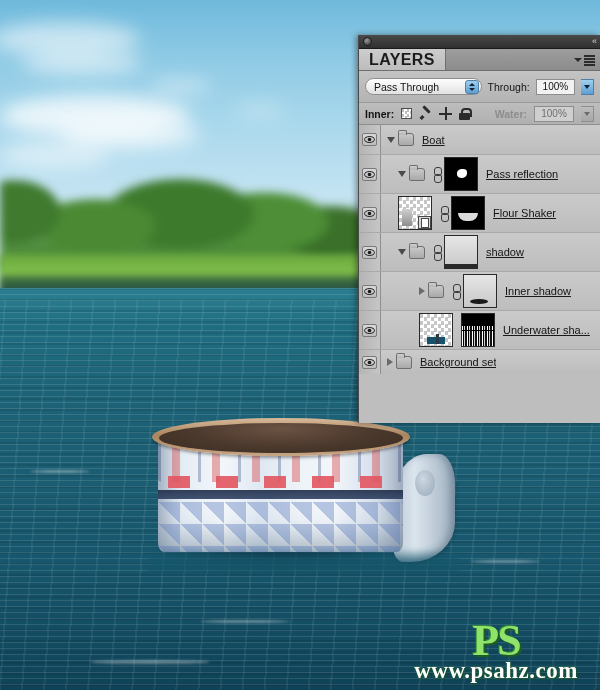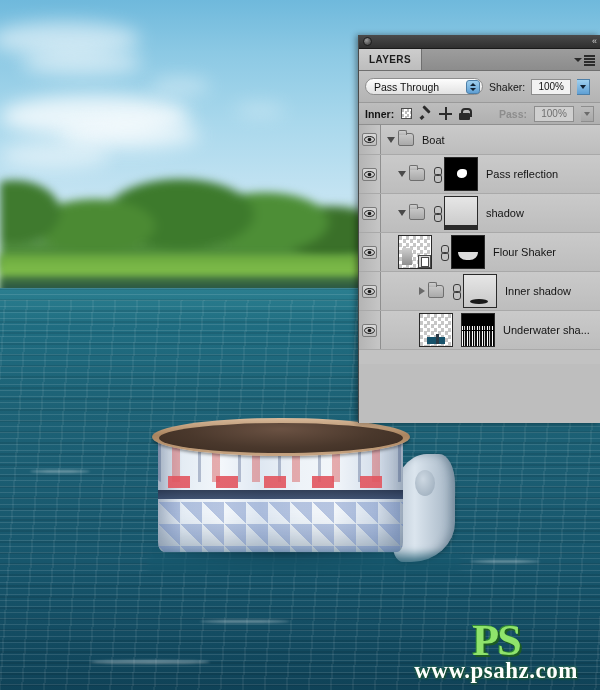--- a/index.html
+++ b/index.html
@@ -191,21 +191,21 @@
   }
   .tb-collapse { color:#cfcfcf; font-size:9px; line-height:9px; letter-spacing:-1px; }
 
   .tabbar {
     height:22px; display:flex; align-items:stretch;
     background: linear-gradient(to bottom,#9d9d9d,#8c8c8c);
     border-bottom:1px solid #6f6f6f; position:relative;
   }
   .tab {
     padding:0 10px; display:flex; align-items:center;
-    font-size:10px; font-weight:bold; letter-spacing:.4px; color:#1c1c1c;
+    font-size:16px; font-weight:bold; letter-spacing:.4px; color:#1c1c1c;
     background:linear-gradient(to bottom,#cdcdcd,#bdbdbd);
     border-right:1px solid #6f6f6f;
   }
   .panel-menu {
     position:absolute; right:5px; top:6px; display:flex; align-items:center; gap:2px;
   }
   .pm-tri { width:0;height:0;border-left:4px solid transparent;border-right:4px solid transparent;border-top:4px solid #2b2b2b; }
   .pm-lines { display:flex; flex-direction:column; gap:1.5px; }
   .pm-lines i { display:block; width:11px; height:1.5px; background:#2b2b2b; }
 
@@ -265,20 +265,21 @@
   .lk-lock::after { content:""; position:absolute; left:0; top:5px; width:11px; height:7px;
     background:#2b2b2b; border-radius:1px; }
   .fill-label { font-size:10.5px; color:#8d8d8d; font-weight:bold; margin-left:auto; }
   .numbox.dim { background:#cfcfcf; color:#6f6f6f; }
 
   .layerlist { position:relative; background:#c2c2c2; height:239px; }
   .row {
     position:relative; display:flex; align-items:center; height:100%;
     border-bottom:1px solid #a9a9a9;
     background: linear-gradient(to bottom,#cacaca,#bdbdbd);
+    text-decoration: underline;
   }
   .eyecell {
     width:22px; height:100%; display:flex; align-items:center; justify-content:center;
     background: linear-gradient(to right,#b4b4b4,#c6c6c6);
     border-right:1px solid #8f8f8f; flex:0 0 22px;
   }
   .eye {
     width:15px; height:13px; border:1px solid #7a7a7a; border-radius:2px;
     background: linear-gradient(to bottom,#d8d8d8,#bcbcbc);
     display:flex; align-items:center; justify-content:center;
@@ -474,34 +475,34 @@
     </div>
 
     <div class="blendrow">
       <div class="combo">
         <span>Pass Through</span>
         <span class="combo-arrows">
           <i class="ca-up"></i>
             <i class="ca-dn"></i>
         </span>
       </div>
-      <span class="oplabel">Shaker:</span>
+      <span class="oplabel">Through:</span>
       <span class="numbox">100%</span>
       <span class="numarrow">
           <i></i>
         </span>
     </div>
 
     <div class="lockrow">
       <span class="lbl">Inner:</span>
       <span class="lk-trans"></span>
       <span class="lk-brush"></span>
       <span class="lk-move"></span>
       <span class="lk-lock"></span>
-      <span class="fill-label">Pass:</span>
+      <span class="fill-label">Water:</span>
       <span class="numbox dim">100%</span>
       <span class="numarrow dim">
           <i></i>
         </span>
     </div>
 
     <div class="layerlist">
 
       <div class="row" style="height:30px;">
         <div class="eyecell">
@@ -543,49 +544,49 @@
       <div class="row" style="height:39px;">
         <div class="eyecell">
           <span class="eye">
             <svg width="11" height="7" viewBox="0 0 11 7">
                 <ellipse cx="5.5" cy="3.5" rx="5" ry="3" fill="none" stroke="#1a1a1a" stroke-width="1"></ellipse>
                 <circle cx="5.5" cy="3.5" r="1.8" fill="#1a1a1a"></circle>
               </svg>
           </span>
         </div>
         <div class="rowbody" style="padding-left:17px;">
-          <span class="disc down"></span>
-          <span class="folder"></span>
+          <span class="thumb big checker">
+            <i class="art-mini-obj"></i>
+            <i class="so-badge"></i>
+          </span>
           <span class="link"></span>
-          <span class="thumb big art-grey">
-            <i class="art-dark-strip"></i>
-          </span>
-          <span class="lname">shadow</span>
+          <span class="thumb big art-maskblack">
+            <i class="art-white-bowl"></i>
+          </span>
+          <span class="lname">Flour Shaker</span>
         </div>
       </div>
 
       <div class="row" style="height:39px;">
         <div class="eyecell">
           <span class="eye">
             <svg width="11" height="7" viewBox="0 0 11 7">
                 <ellipse cx="5.5" cy="3.5" rx="5" ry="3" fill="none" stroke="#1a1a1a" stroke-width="1"></ellipse>
                 <circle cx="5.5" cy="3.5" r="1.8" fill="#1a1a1a"></circle>
               </svg>
           </span>
         </div>
         <div class="rowbody" style="padding-left:17px;">
-          <span class="thumb big checker">
-            <i class="art-mini-obj"></i>
-            <i class="so-badge"></i>
-          </span>
+          <span class="disc down"></span>
+          <span class="folder"></span>
           <span class="link"></span>
-          <span class="thumb big art-maskblack">
-            <i class="art-white-bowl"></i>
-          </span>
-          <span class="lname">Flour Shaker</span>
+          <span class="thumb big art-grey">
+            <i class="art-dark-strip"></i>
+          </span>
+          <span class="lname">shadow</span>
         </div>
       </div>
 
       <div class="row" style="height:39px;text-align:right;">
         <div class="eyecell">
           <span class="eye">
             <svg width="11" height="7" viewBox="0 0 11 7">
                 <ellipse cx="5.5" cy="3.5" rx="5" ry="3" fill="none" stroke="#1a1a1a" stroke-width="1"></ellipse>
                 <circle cx="5.5" cy="3.5" r="1.8" fill="#1a1a1a"></circle>
               </svg>
@@ -620,18 +621,33 @@
             <i class="art-noise" style="background:#000;"></i>
             <i class="art-noise" style="background:transparent;">
               <i style="top:36%;height:14%;"></i>
               <i style="top:54%;height:46%;"></i>
             </i>
           </span>
           <span class="lname">Underwater sha...</span>
         </div>
       </div>
 
+      <div class="row" style="height:24px;border-bottom:none;">
+        <div class="eyecell">
+          <span class="eye">
+            <svg width="11" height="7" viewBox="0 0 11 7">
+                <ellipse cx="5.5" cy="3.5" rx="5" ry="3" fill="none" stroke="#1a1a1a" stroke-width="1"></ellipse>
+                <circle cx="5.5" cy="3.5" r="1.8" fill="#1a1a1a"></circle>
+              </svg>
+          </span>
+        </div>
+        <div class="rowbody" style="padding-left:6px;">
+          <span class="disc right"></span>
+          <span class="folder"></span>
+          <span class="lname">Background set</span>
+        </div>
+      </div>
 
     </div>
 
 
   </div>
 </div>
 
 </body></html>

